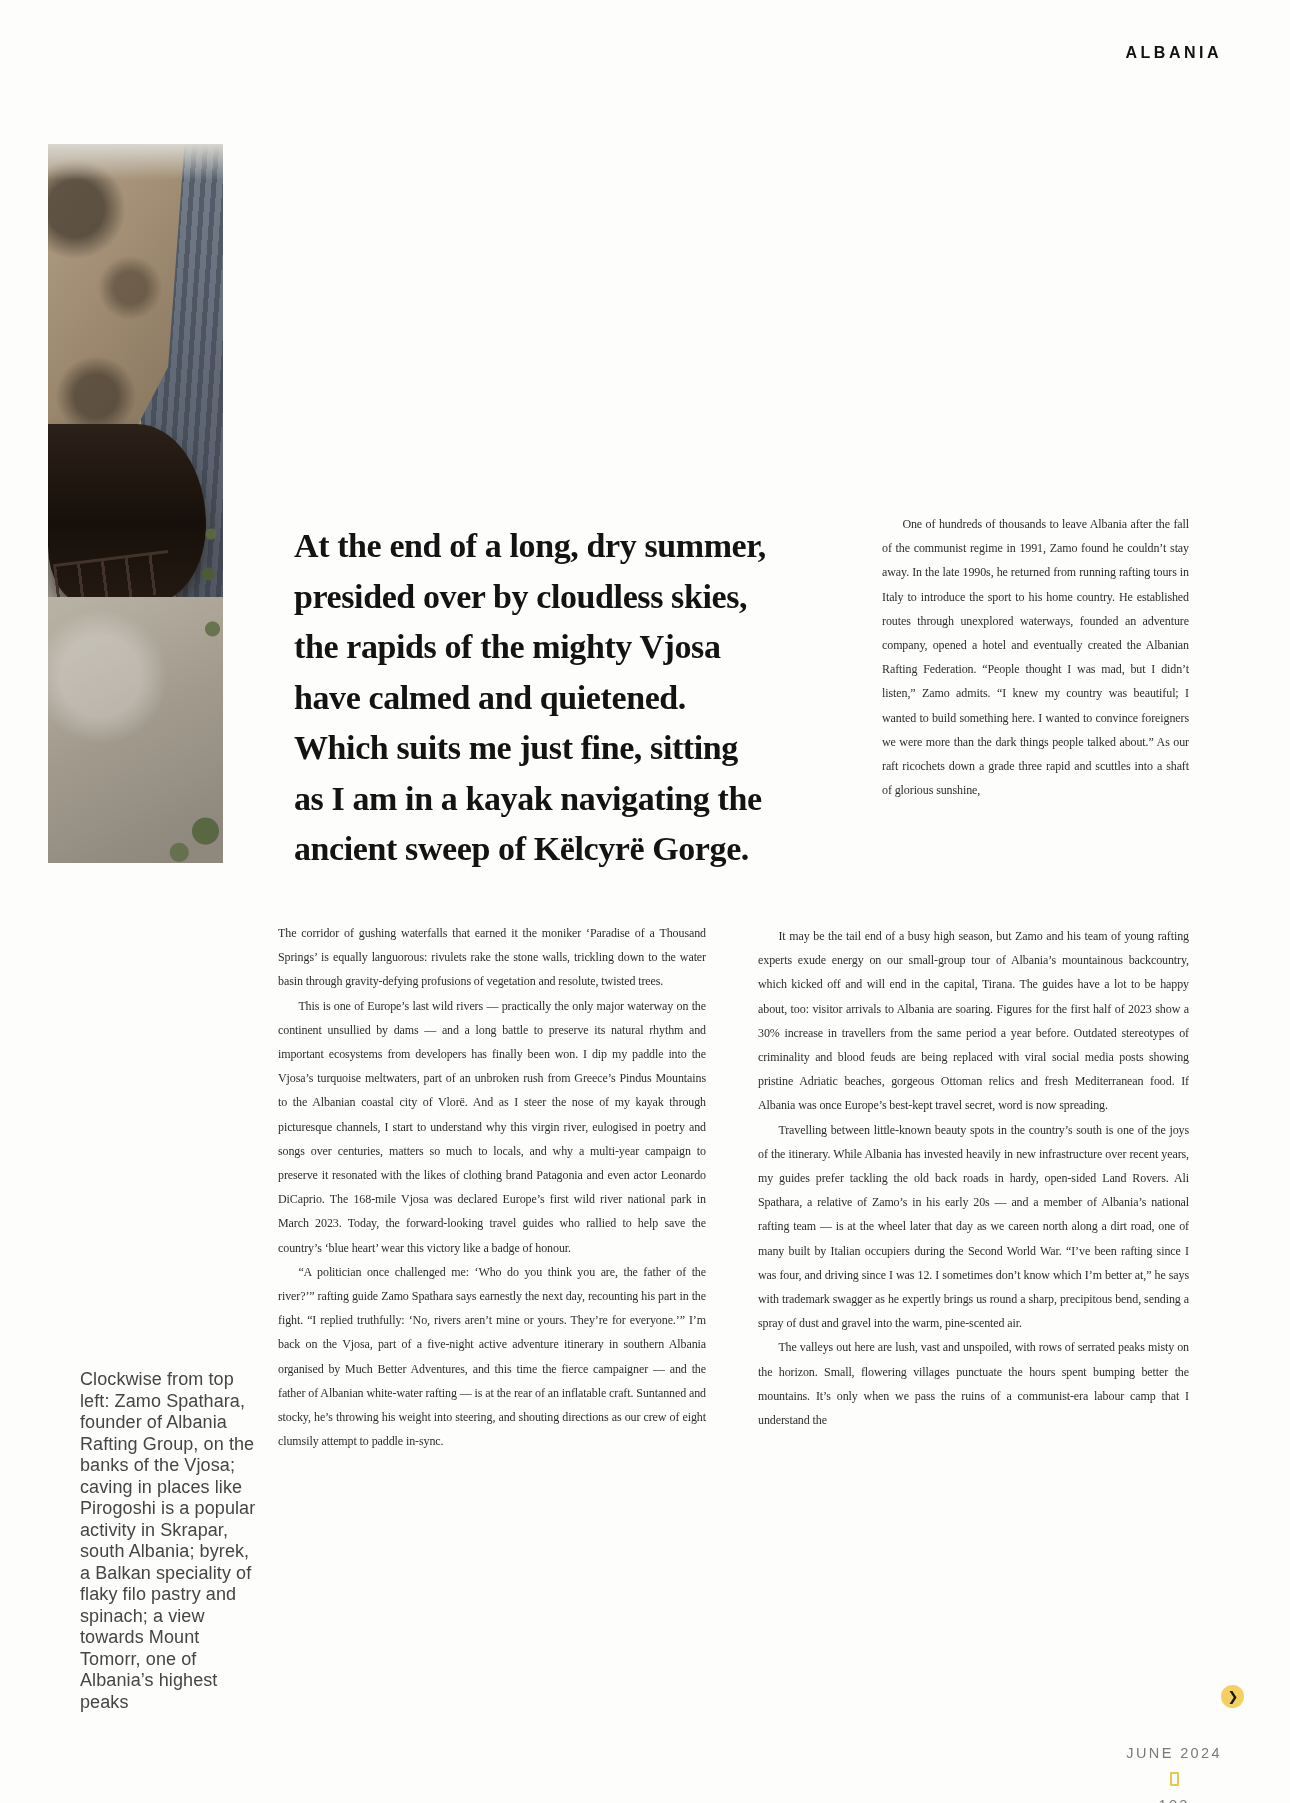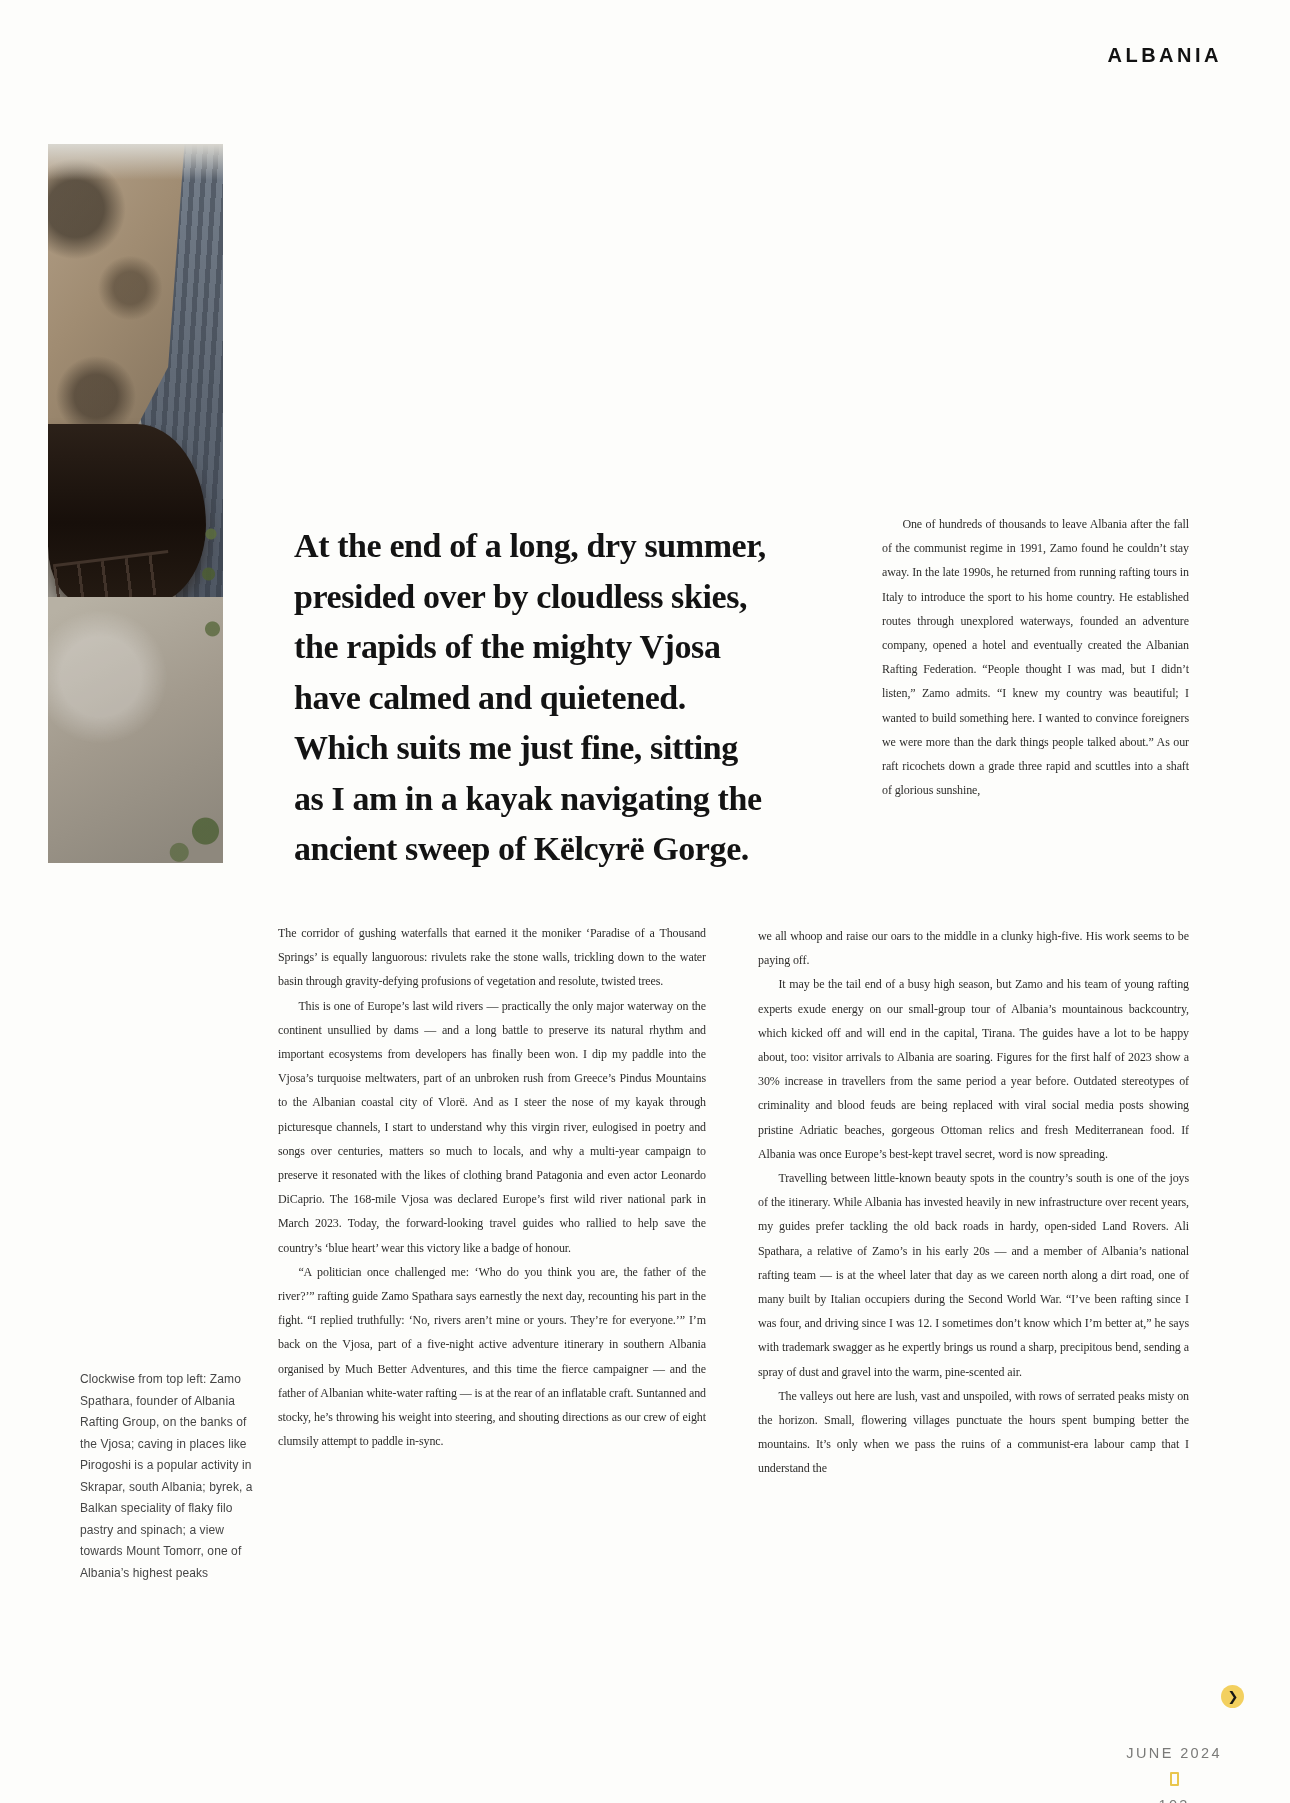--- a/index.html
+++ b/index.html
@@ -4,21 +4,21 @@
 <style>
   html,body{margin:0;padding:0;}
   body{
     width:1290px;height:1803px;position:relative;
     background:#fdfdfb;overflow:hidden;
     font-family:"Liberation Serif",serif;color:#2f2f2f;
   }
   .section-label{
     position:absolute;top:44px;right:68px;
     font-family:"Liberation Sans",sans-serif;font-weight:bold;
-    font-size:20px;letter-spacing:3.5px;color:#121212;
+    font-size:16px;letter-spacing:3.5px;color:#121212;
   }
   
   .photo{
     position:absolute;left:8px;top:128px;width:175px;height:719px;
     background:#99958c;overflow:hidden;
   }
   .photo .rock-right{
     position:absolute;top:0;right:0;width:62%;height:64%;
     background:
       repeating-linear-gradient(94deg, rgba(38,44,54,.38) 0 5px, rgba(255,255,255,0) 5px 11px),
@@ -77,21 +77,21 @@
     text-align:justify;color:#2e2d2b;
   }
   .bodycol p.indent{text-indent:1.7em;}
   .col-left{position:absolute;left:278px;top:921px;width:428px;}
   .col-right-narrow{position:absolute;left:882px;top:512px;width:307px;}
   .col-right-wide{position:absolute;left:758px;top:924px;width:431px;}
   
   .caption{position:absolute;left:80px;top:1369px;width:182px;}
   .caption p{
     margin:0;font-family:"Liberation Sans",sans-serif;
-    font-size:12px;line-height:21.5px;color:#454545;letter-spacing:.1px;
+    font-size:18px;line-height:21.5px;color:#454545;letter-spacing:.1px;
   }
   
   .next-arrow{
     position:absolute;left:1221px;top:1685px;width:23px;height:23px;
     border-radius:50%;background:#f3d05f;
     display:flex;align-items:center;justify-content:center;
   }
   .next-arrow span{
     font-family:"DejaVu Sans",sans-serif;font-weight:bold;
     font-size:13px;color:#161616;line-height:1;margin-left:1px;
@@ -133,21 +133,20 @@
   <p>The corridor of gushing waterfalls that earned it the moniker ‘Paradise of a Thousand Springs’ is equally languorous: rivulets rake the stone walls, trickling down to the water basin through gravity-defying profusions of vegetation and resolute, twisted trees.</p>
   <p class="indent">This is one of Europe’s last wild rivers — practically the only major waterway on the continent unsullied by dams — and a long battle to preserve its natural rhythm and important ecosystems from developers has finally been won. I dip my paddle into the Vjosa’s turquoise meltwaters, part of an unbroken rush from Greece’s Pindus Mountains to the Albanian coastal city of Vlorë. And as I steer the nose of my kayak through picturesque channels, I start to understand why this virgin river, eulogised in poetry and songs over centuries, matters so much to locals, and why a multi-year campaign to preserve it resonated with the likes of clothing brand Patagonia and even actor Leonardo DiCaprio. The 168-mile Vjosa was declared Europe’s first wild river national park in March 2023. Today, the forward-looking travel guides who rallied to help save the country’s ‘blue heart’ wear this victory like a badge of honour.</p>
   <p class="indent">“A politician once challenged me: ‘Who do you think you are, the father of the river?’” rafting guide Zamo Spathara says earnestly the next day, recounting his part in the fight. “I replied truthfully: ‘No, rivers aren’t mine or yours. They’re for everyone.’” I’m back on the Vjosa, part of a five-night active adventure itinerary in southern Albania organised by Much Better Adventures, and this time the fierce campaigner — and the father of Albanian white-water rafting — is at the rear of an inflatable craft. Suntanned and stocky, he’s throwing his weight into steering, and shouting directions as our crew of eight clumsily attempt to paddle in-sync.</p>
 </div>
 
 <div class="bodycol col-right-narrow">
   <p class="indent">One of hundreds of thousands to leave Albania after the fall of the communist regime in 1991, Zamo found he couldn’t stay away. In the late 1990s, he returned from running rafting tours in Italy to introduce the sport to his home country. He established routes through unexplored waterways, founded an adventure company, opened a hotel and eventually created the Albanian Rafting Federation. “People thought I was mad, but I didn’t listen,” Zamo admits. “I knew my country was beautiful; I wanted to build something here. I wanted to convince foreigners we were more than the dark things people talked about.” As our raft ricochets down a grade three rapid and scuttles into a shaft of glorious sunshine,</p>
 </div>
 
 <div class="bodycol col-right-wide">
-  <p>we all whoop and raise our oars to the middle in a clunky high-five. His work seems to be paying off.</p>
   <p class="indent">It may be the tail end of a busy high season, but Zamo and his team of young rafting experts exude energy on our small-group tour of Albania’s mountainous backcountry, which kicked off and will end in the capital, Tirana. The guides have a lot to be happy about, too: visitor arrivals to Albania are soaring. Figures for the first half of 2023 show a 30% increase in travellers from the same period a year before. Outdated stereotypes of criminality and blood feuds are being replaced with viral social media posts showing pristine Adriatic beaches, gorgeous Ottoman relics and fresh Mediterranean food. If Albania was once Europe’s best-kept travel secret, word is now spreading.</p>
   <p class="indent">Travelling between little-known beauty spots in the country’s south is one of the joys of the itinerary. While Albania has invested heavily in new infrastructure over recent years, my guides prefer tackling the old back roads in hardy, open-sided Land Rovers. Ali Spathara, a relative of Zamo’s in his early 20s — and a member of Albania’s national rafting team — is at the wheel later that day as we careen north along a dirt road, one of many built by Italian occupiers during the Second World War. “I’ve been rafting since I was four, and driving since I was 12. I sometimes don’t know which I’m better at,” he says with trademark swagger as he expertly brings us round a sharp, precipitous bend, sending a spray of dust and gravel into the warm, pine-scented air.</p>
   <p class="indent">The valleys out here are lush, vast and unspoiled, with rows of serrated peaks misty on the horizon. Small, flowering villages punctuate the hours spent bumping better the mountains. It’s only when we pass the ruins of a communist-era labour camp that I understand the</p>
 </div>
 
 <div class="caption">
   <p>Clockwise from top left: Zamo Spathara, founder of Albania Rafting Group, on the banks of the Vjosa; caving in places like Pirogoshi is a popular activity in Skrapar, south Albania; byrek, a Balkan speciality of flaky filo pastry and spinach; a view towards Mount Tomorr, one of Albania’s highest peaks</p>
 </div>
 
 <div class="next-arrow">

